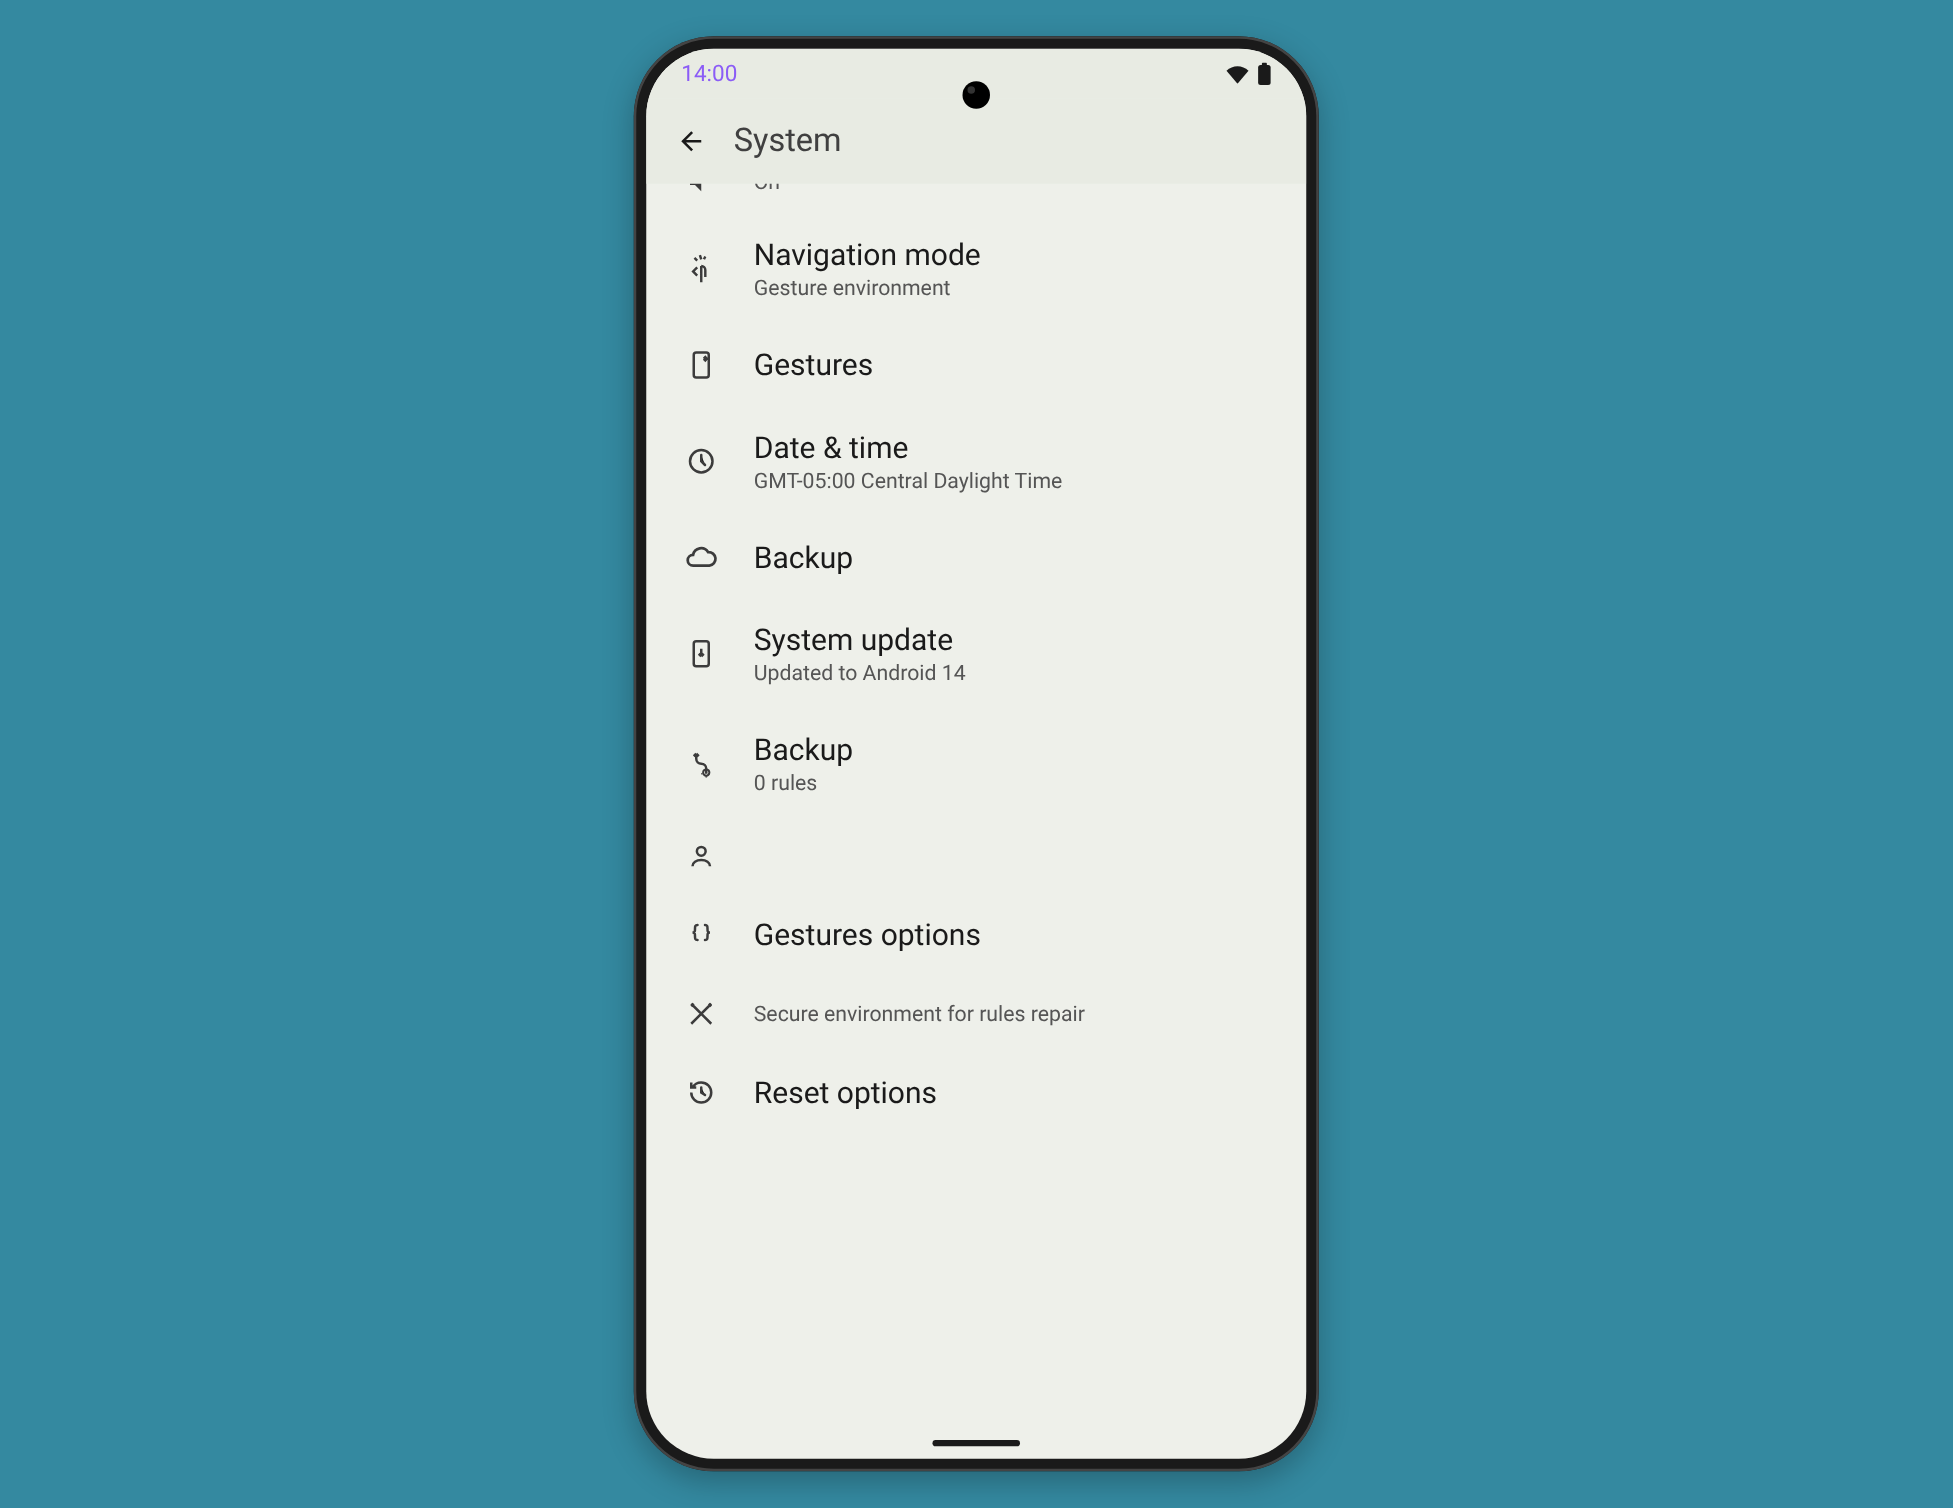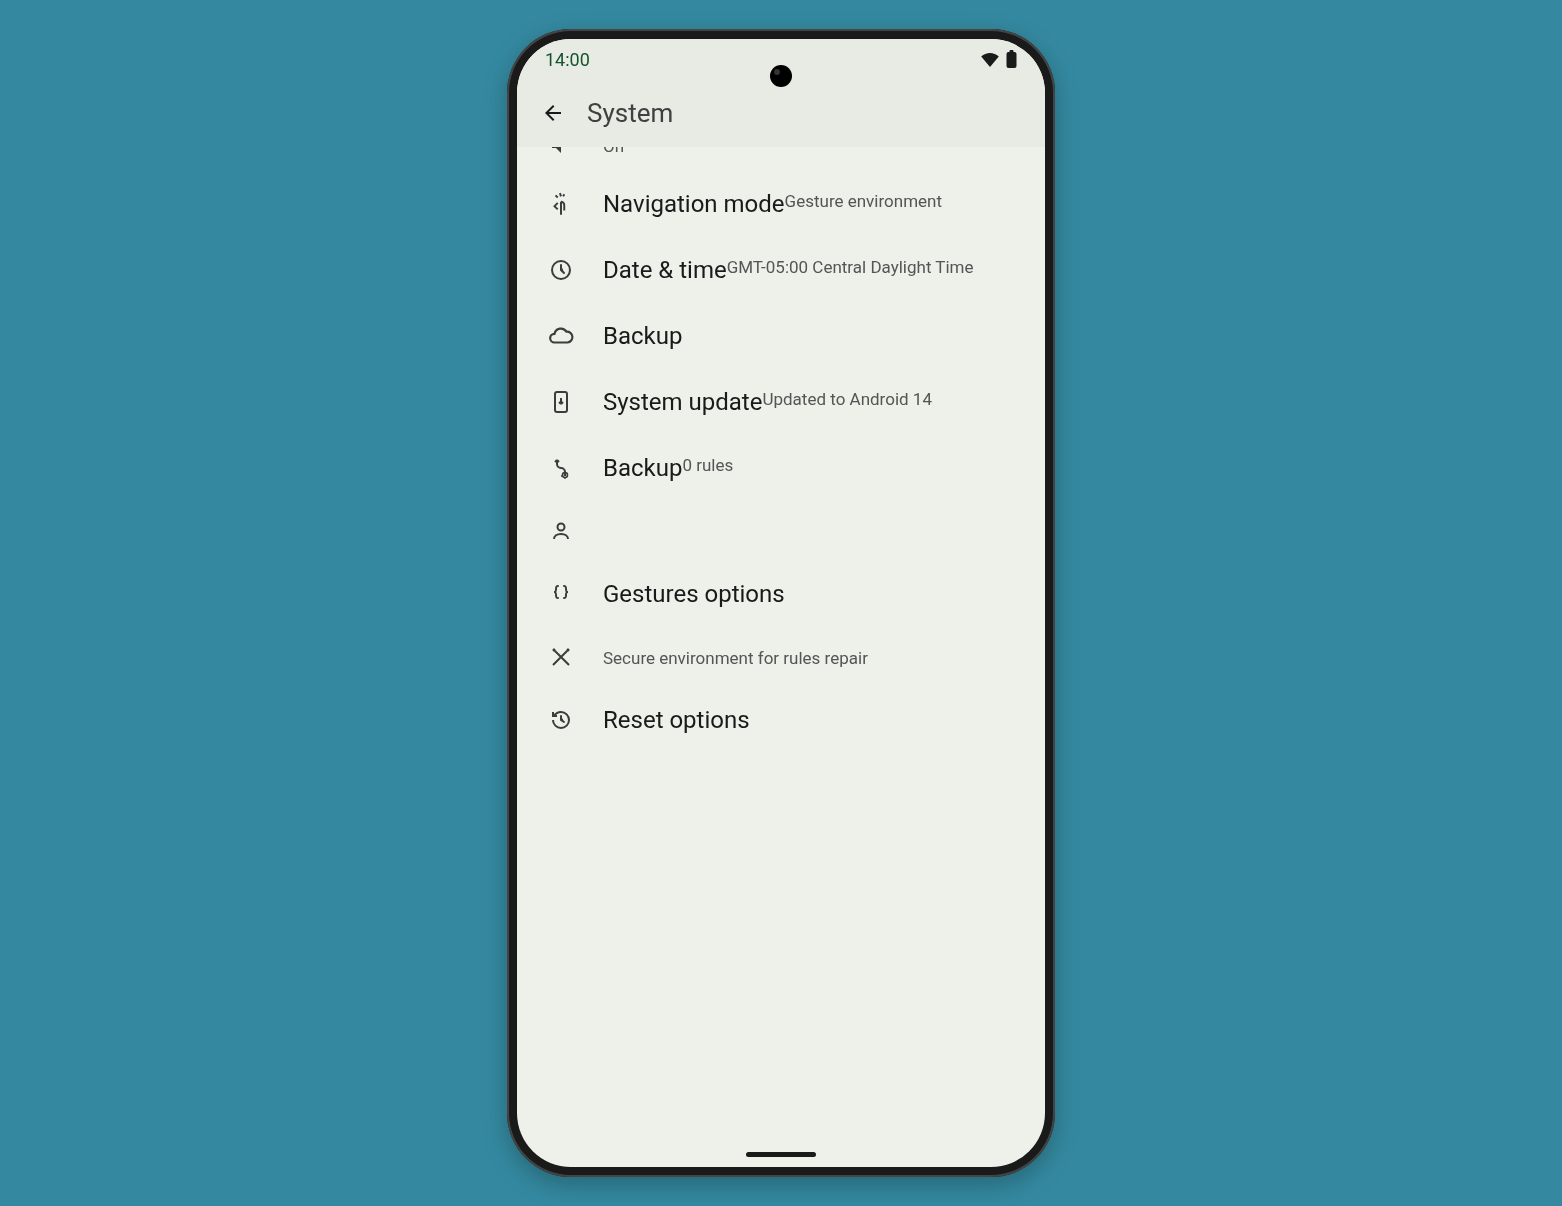--- a/index.html
+++ b/index.html
@@ -49,21 +49,21 @@
     background:#333;
     border-radius:50%;
   }
   .status-bar {
     height: 40px;
     display: flex;
     align-items: center;
     justify-content: space-between;
     padding: 0 28px;
     font-size: 18px;
-    color: #14532d;
+    color: #8b5cf6;
     background: #e8ebe3;
   }
   .status-right { display:flex; align-items:center; gap:6px; }
   .status-right svg { display:block; }
   .header {
     height: 68px;
     background: #e8ebe3;
     display: flex;
     align-items: center;
     padding: 0 16px;
@@ -104,21 +104,21 @@
     width: 40px;
     display:flex;
     justify-content:center;
     align-items:center;
     color:#3c3c3c;
     flex-shrink:0;
   }
   .row-text {
     margin-left: 22px;
     display:flex;
-    flex-direction:row;
+    flex-direction:column;
   }
   .row-title {
     font-size: 24px;
     color: #1a1a1a;
     line-height: 1.25;
     font-weight: 400;
   }
   .row-sub {
     font-size: 17px;
     color: #555;
@@ -191,20 +191,31 @@
             <svg width="26" height="26" viewBox="0 0 24 24">
                 <path fill="none" stroke="#3c3c3c" stroke-width="1.8" d="M12 22V10m0 0a3 3 0 013 3v5m-6-1l-3-3 3-3M7 4l2 2M11 2l1 3M15 3l-1 2"></path>
               </svg>
           </div>
           <div class="row-text">
             <div class="row-title">Navigation mode</div>
             <div class="row-sub">Gesture environment</div>
           </div>
         </div>
 
+        <div class="row">
+          <div class="row-icon">
+            <svg width="24" height="24" viewBox="0 0 24 24">
+                <rect x="6" y="2" width="12" height="20" rx="2" fill="none" stroke="#3c3c3c" stroke-width="2"></rect>
+                <path stroke="#3c3c3c" stroke-width="2" d="M14 7l4 0M14 7l2-2M14 7l2 2"></path>
+              </svg>
+          </div>
+          <div class="row-text">
+            <div class="row-title">Gestures</div>
+          </div>
+        </div>
 
         <div class="row">
           <div class="row-icon">
             <svg width="24" height="24" viewBox="0 0 24 24">
                 <circle cx="12" cy="12" r="9" fill="none" stroke="#3c3c3c" stroke-width="2"></circle>
                 <path stroke="#3c3c3c" stroke-width="2" stroke-linecap="round" d="M12 7v5l3 3"></path>
               </svg>
           </div>
           <div class="row-text">
             <div class="row-title">Date &amp; time</div>

